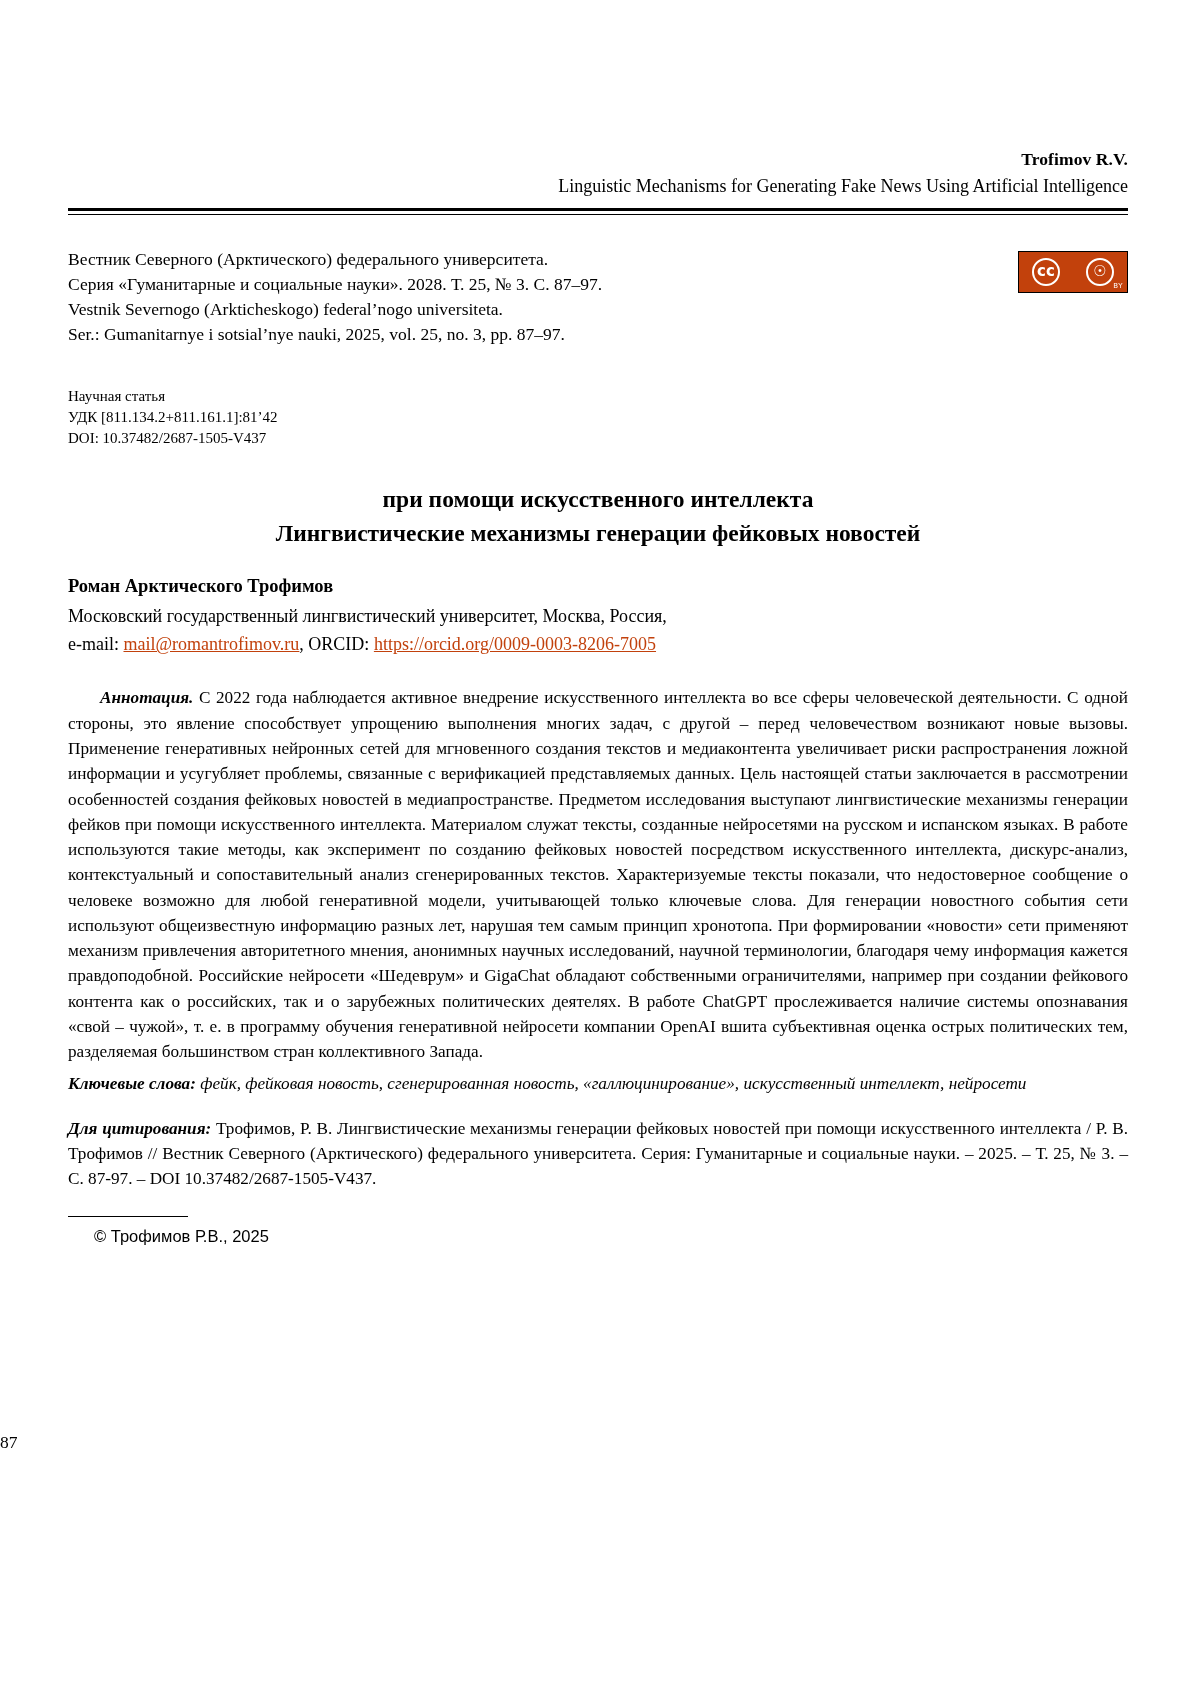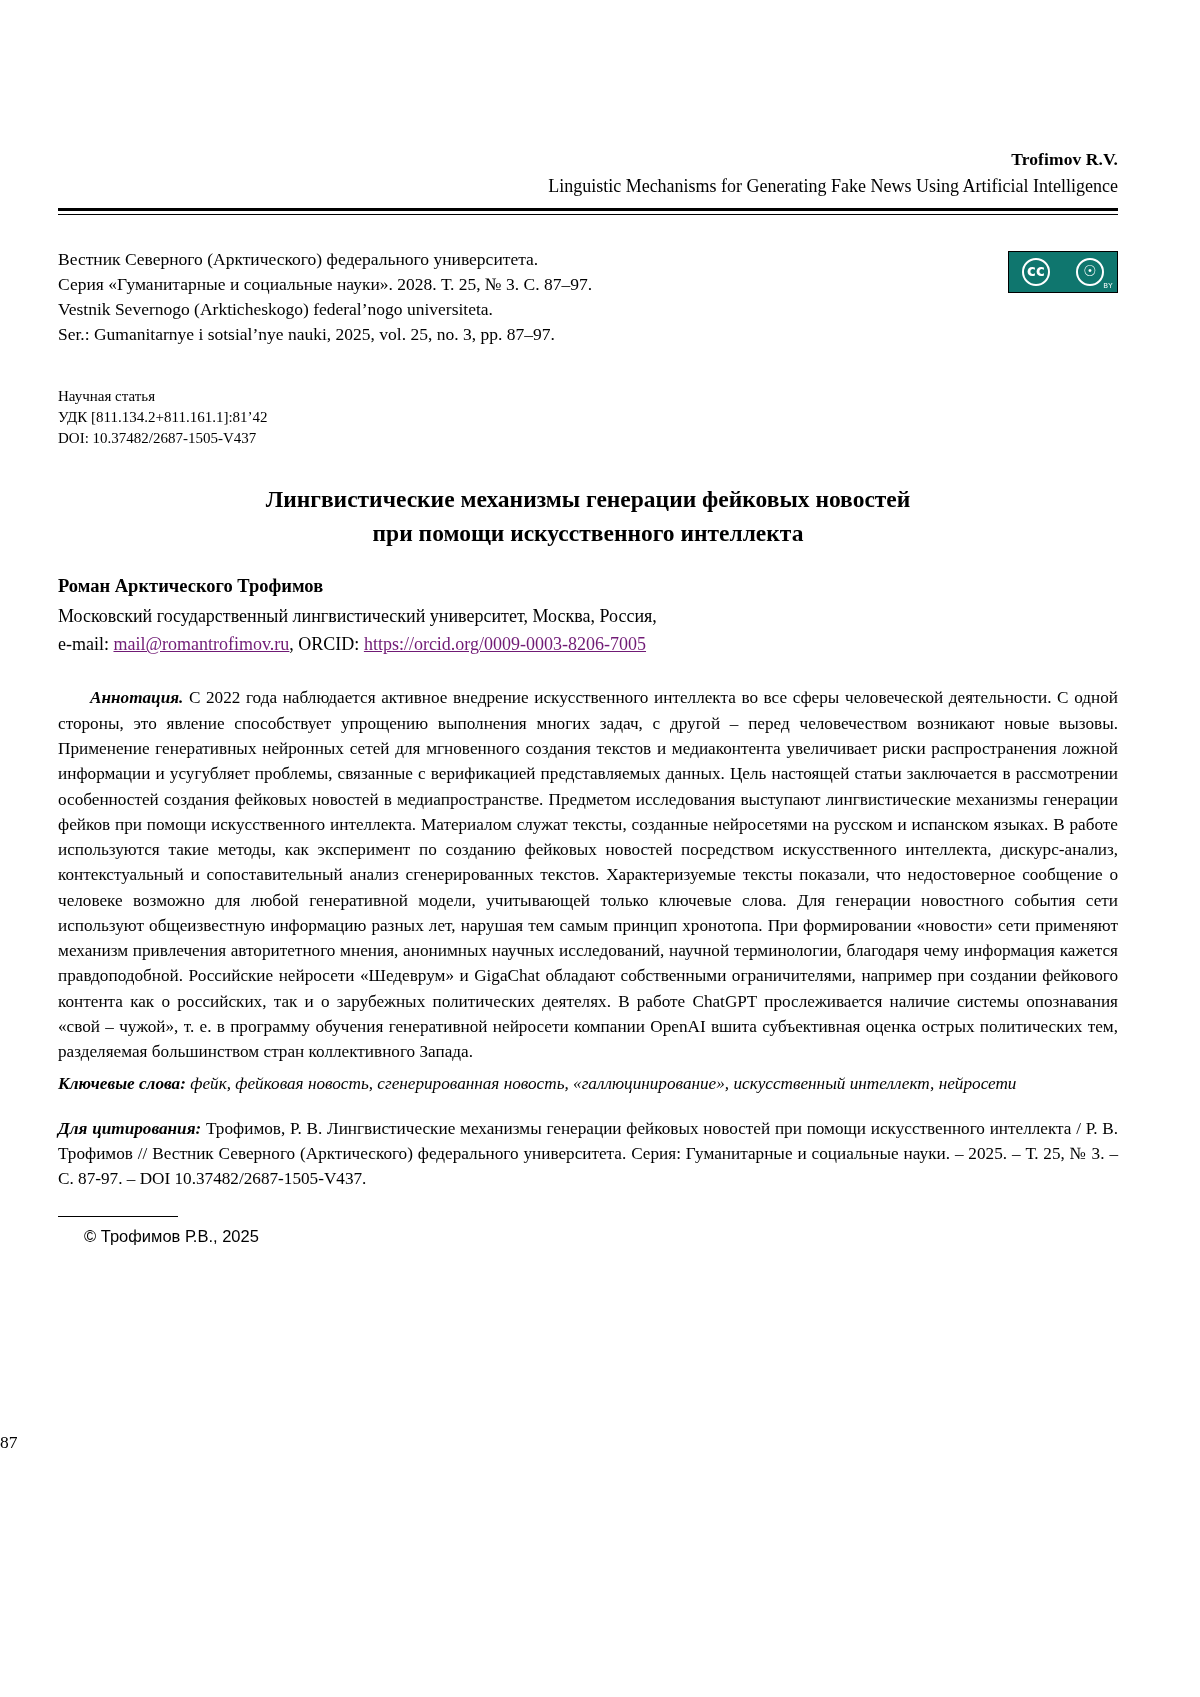--- a/index.html
+++ b/index.html
@@ -18,21 +18,21 @@
   .page {
     position: absolute;
     left: 0; top: 0;
     width: 1200px;
     height: 1697px;
     box-sizing: border-box;
     padding: 0;
   }
   .content {
     position: absolute;
-    left: 58px;
+    left: 68px;
     top: 0;
     width: 1060px;
     height: 1697px;
   }
 
   
   .runhead {
     margin-top: 148px;
     text-align: right;
     line-height: 1.32;
@@ -62,21 +62,21 @@
     line-height: 1.44;
   }
   .journal-block .ru-line { }
   .journal-block .it-line { }
   .cc-badge {
     position: absolute;
     right: 0;
     top: 4px;
     width: 108px;
     height: 40px;
-    background: #0f766e;
+    background: #c2410c;
     border: 1px solid #000;
     display: flex;
     align-items: stretch;
   }
   .cc-badge .cc-left,
   .cc-badge .cc-right {
     flex: 1;
     display: flex;
     align-items: center;
     justify-content: center;
@@ -134,21 +134,21 @@
     margin-top: 6px;
     font-size: 18px;
     line-height: 1.45;
   }
   .contact-line {
     margin-top: 2px;
     font-size: 18px;
     line-height: 1.45;
   }
   a.link {
-    color: #701a75;
+    color: #c2410c;
   }
 
   
   .abstract {
     margin-top: 28px;
     font-size: 17.2px;
     line-height: 1.47;
     text-align: justify;
     text-indent: 32px;
     hyphens: auto;
@@ -229,22 +229,22 @@
       </div>
     </div>
 
     <div class="article-meta">
       <div>Научная статья</div>
       <div>УДК [811.134.2+811.161.1]:81’42</div>
       <div>DOI: 10.37482/2687-1505-V437</div>
     </div>
 
     <div class="article-title">
+      <div>при помощи искусственного интеллекта</div>
       <div>Лингвистические механизмы генерации фейковых новостей</div>
-      <div>при помощи искусственного интеллекта</div>
     </div>
 
     <div class="author-name">Роман Арктического Трофимов</div>
     <div class="affiliation">Московский государственный лингвистический университет, Москва, Россия,</div>
     <div class="contact-line">
       <span>e-mail: </span><a class="link" href="#">mail@romantrofimov.ru</a><span>, ORCID:  </span><a class="link" href="#">https://orcid.org/0009-0003-8206-7005</a>
     </div>
 
     <div class="abstract">
       <span class="lead">Аннотация.</span><span> С 2022 года наблюдается активное внедрение искусственного интеллекта во все сферы человеческой деятельности. С одной стороны, это явление способствует упрощению выполнения многих задач, с другой – перед человечеством возникают новые вызовы. Применение генеративных нейронных сетей для мгновенного создания текстов и медиаконтента увеличивает риски распространения ложной информации и усугубляет проблемы, связанные с верификацией представляемых данных. Цель настоящей статьи заключается в рассмотрении особенностей создания фейковых новостей в медиапространстве. Предметом исследования выступают лингвистические механизмы генерации фейков при помощи искусственного интеллекта. Материалом служат тексты, созданные нейросетями на русском и испанском языках. В работе используются такие методы, как эксперимент по созданию фейковых новостей посредством искусственного интеллекта, дискурс-анализ, контекстуальный и сопоставительный анализ сгенерированных текстов. Характеризуемые тексты показали, что недостоверное сообщение о человеке  возможно для любой генеративной модели, учитывающей только ключевые слова. Для генерации новостного события сети используют общеизвестную информацию разных лет, нарушая тем самым принцип хронотопа. При формировании «новости» сети применяют механизм привлечения  авторитетного мнения, анонимных научных исследований, научной терминологии, благодаря чему информация кажется правдоподобной. Российские нейросети «Шедеврум» и GigaChat обладают собственными ограничителями, например  при создании фейкового контента как о российских, так и о зарубежных политических деятелях. В работе ChatGPT прослеживается наличие системы опознавания «свой – чужой», т. е. в программу обучения генеративной нейросети компании OpenAI вшита субъективная оценка острых политических тем, разделяемая большинством стран коллективного Запада.</span>

